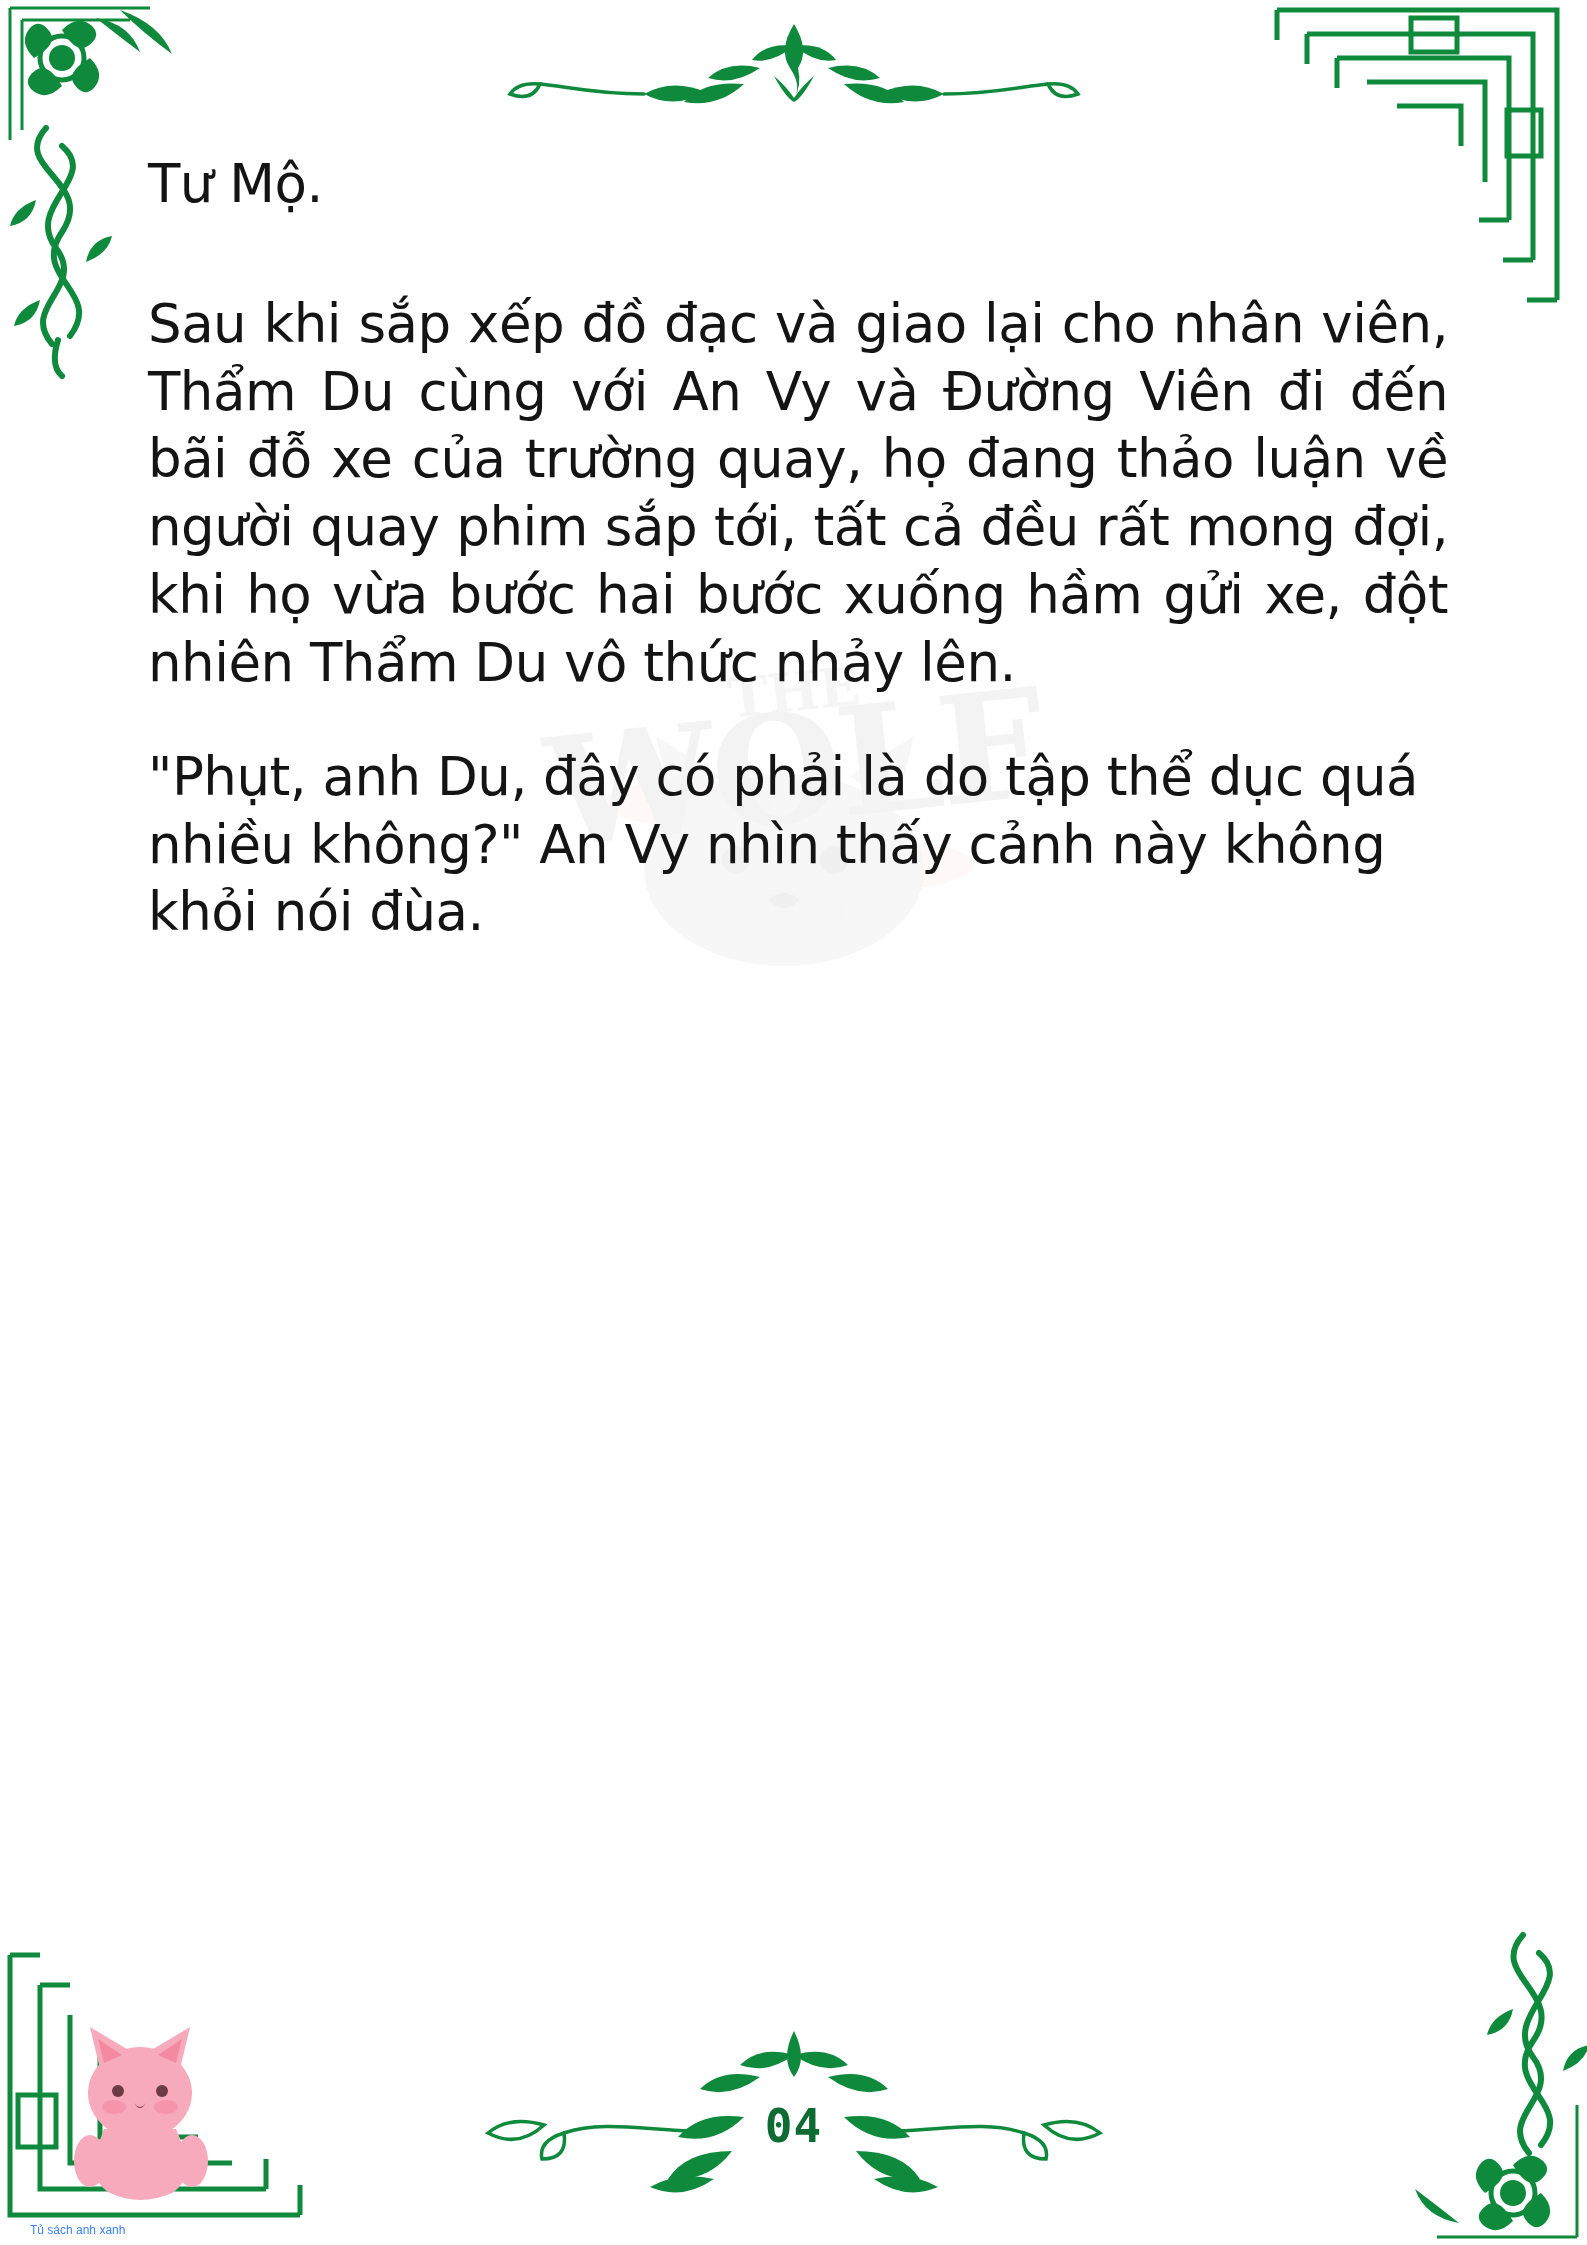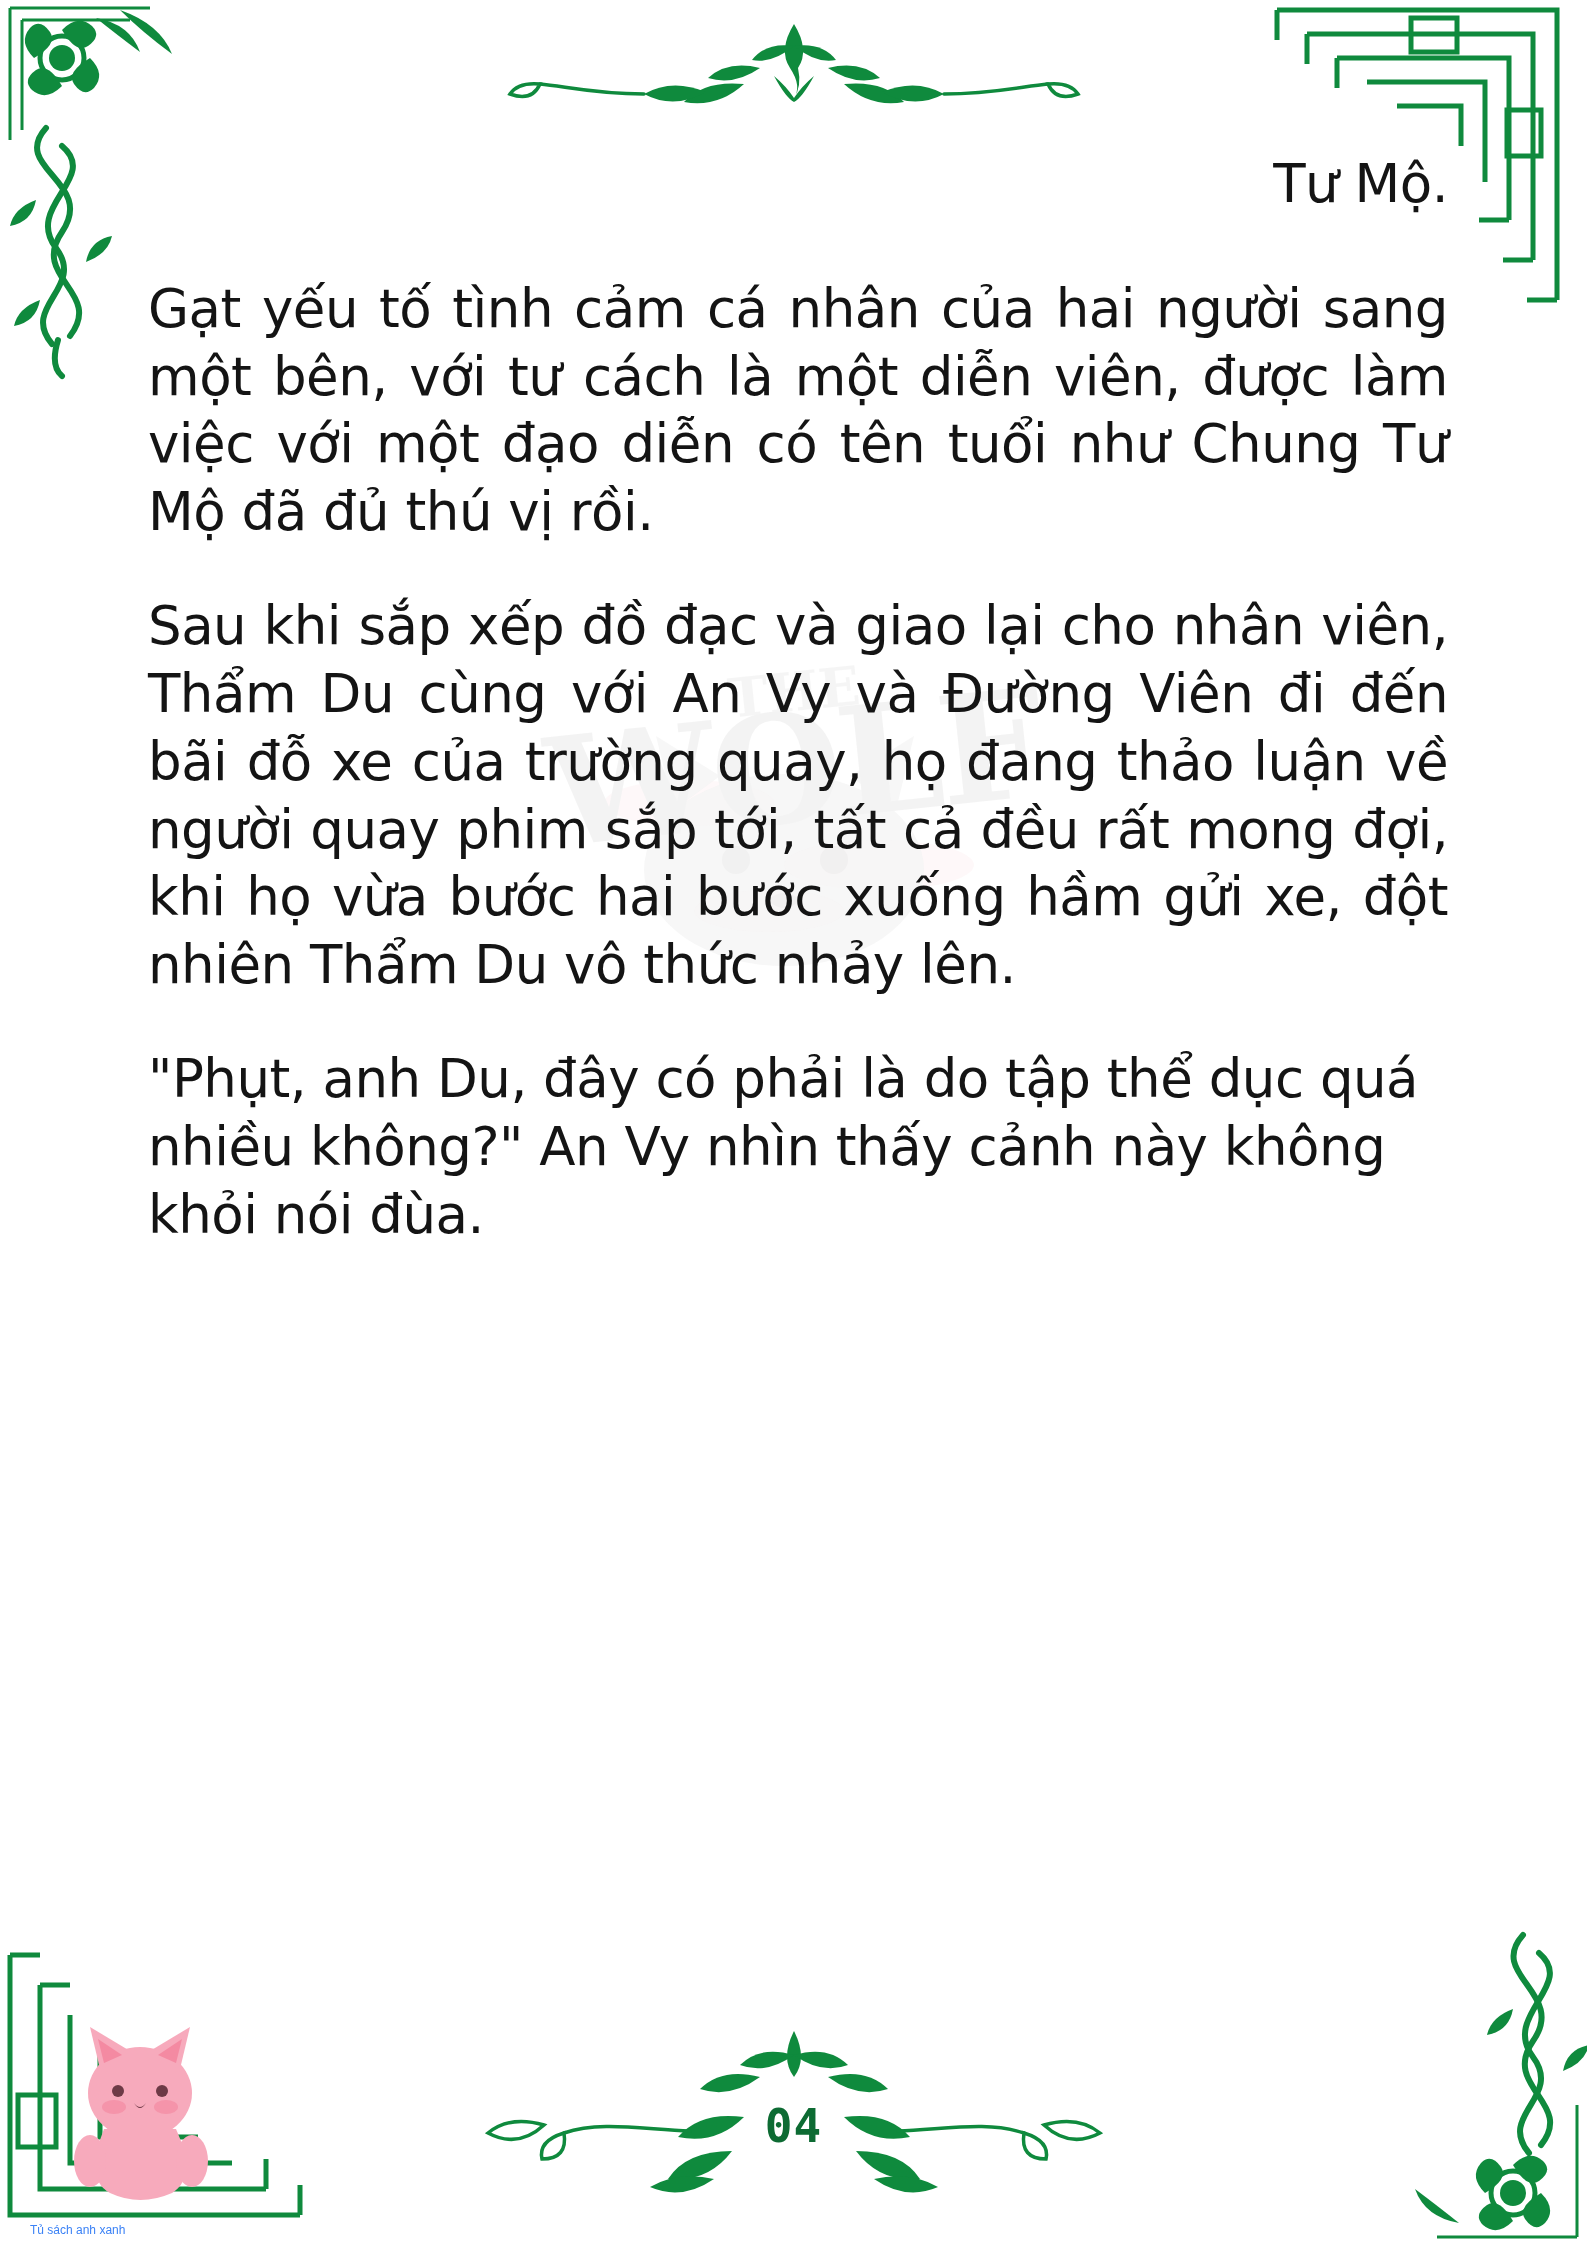--- a/index.html
+++ b/index.html
@@ -134,22 +134,22 @@
     font-family: "DejaVu Sans", sans-serif;
     font-size: 53px;
     line-height: 1.28;
     color: #141414;
     margin: 0 0 46px 0;
     text-align: justify;
     text-justify: inter-word;
     letter-spacing: -0.5px;
   }
   .para.first {
-    margin-bottom: 57px;
-    text-align: right;
+    margin-bottom: 72px;
+    text-align: left;
   }
   .para.last { text-align: left; }
 </style>
 </head>
 <body>
 
 <div class="page">
 
   <div class="corner corner-tl">
     <svg width="300" height="380" viewBox="0 0 300 380">
@@ -234,21 +234,20 @@
         <circle cx="350" cy="200" r="14" fill="#8d8d8d"></circle>
         <path d="M284 240 q16 -14 32 0 q-16 16 -32 0z" fill="#8d8d8d"></path>
       </g>
     </svg>
     <div class="watermark-sub">THE</div>
     <div class="watermark-text">WOLF</div>
   </div>
 
   <div class="content">
     <p class="para first">Tư Mộ.</p>
-    <p class="para">Gạt yếu tố tình cảm cá nhân của hai người sang một bên, với tư cách là một diễn viên, được làm việc với một đạo diễn có tên tuổi như Chung Tư Mộ đã đủ thú vị rồi.</p>
     <p class="para">Sau khi sắp xếp đồ đạc và giao lại cho nhân viên, Thẩm Du cùng với An Vy và Đường Viên đi đến bãi đỗ xe của trường quay, họ đang thảo luận về người quay phim sắp tới, tất cả đều rất mong đợi, khi họ vừa bước hai bước xuống hầm gửi xe, đột nhiên Thẩm Du vô thức nhảy lên.</p>
     <p class="para last">"Phụt, anh Du, đây có phải là do tập thể dục quá nhiều không?" An Vy nhìn thấy cảnh này không khỏi nói đùa.</p>
   </div>
 
   <div class="corner corner-bl">
     <svg width="330" height="300" viewBox="0 0 330 300">
       <g fill="none" stroke="#0f8a3d" stroke-width="5">
         <path d="M10 10 V270 H300"></path>
         <path d="M40 40 V244 H266"></path>
         <path d="M70 70 V218 H232"></path>

